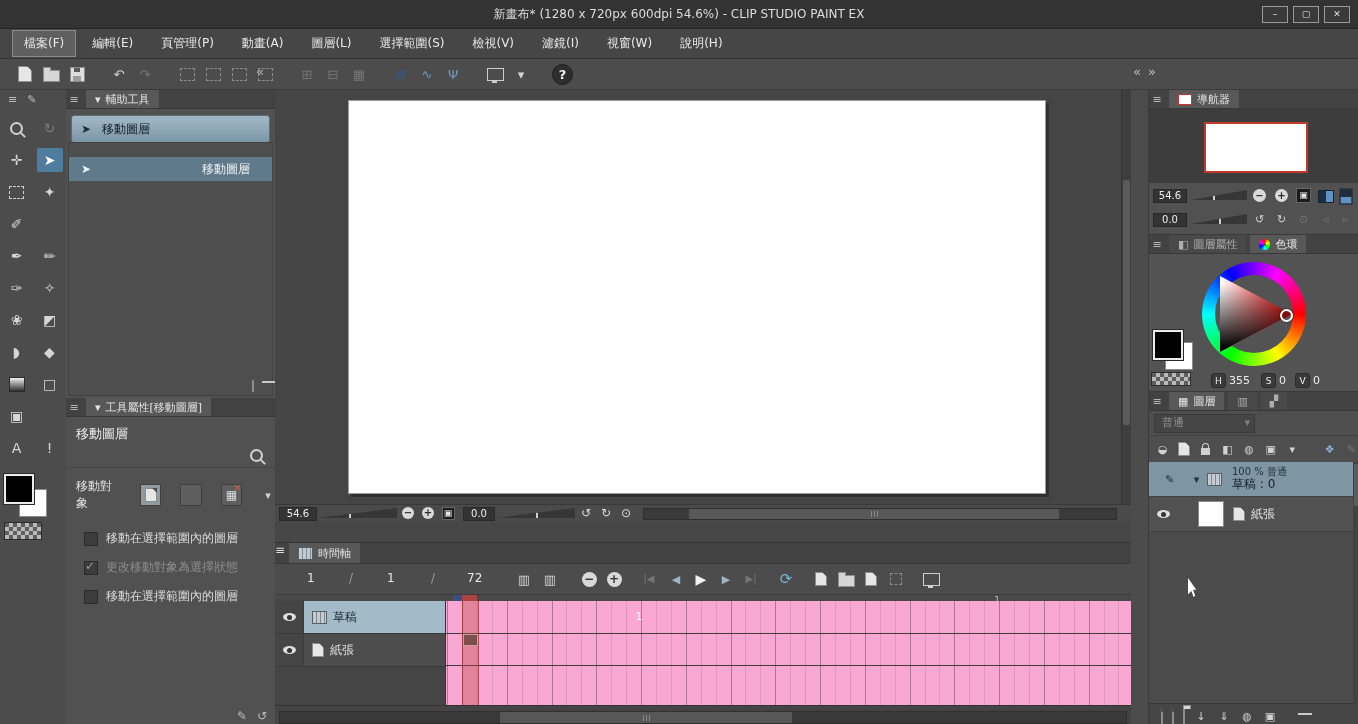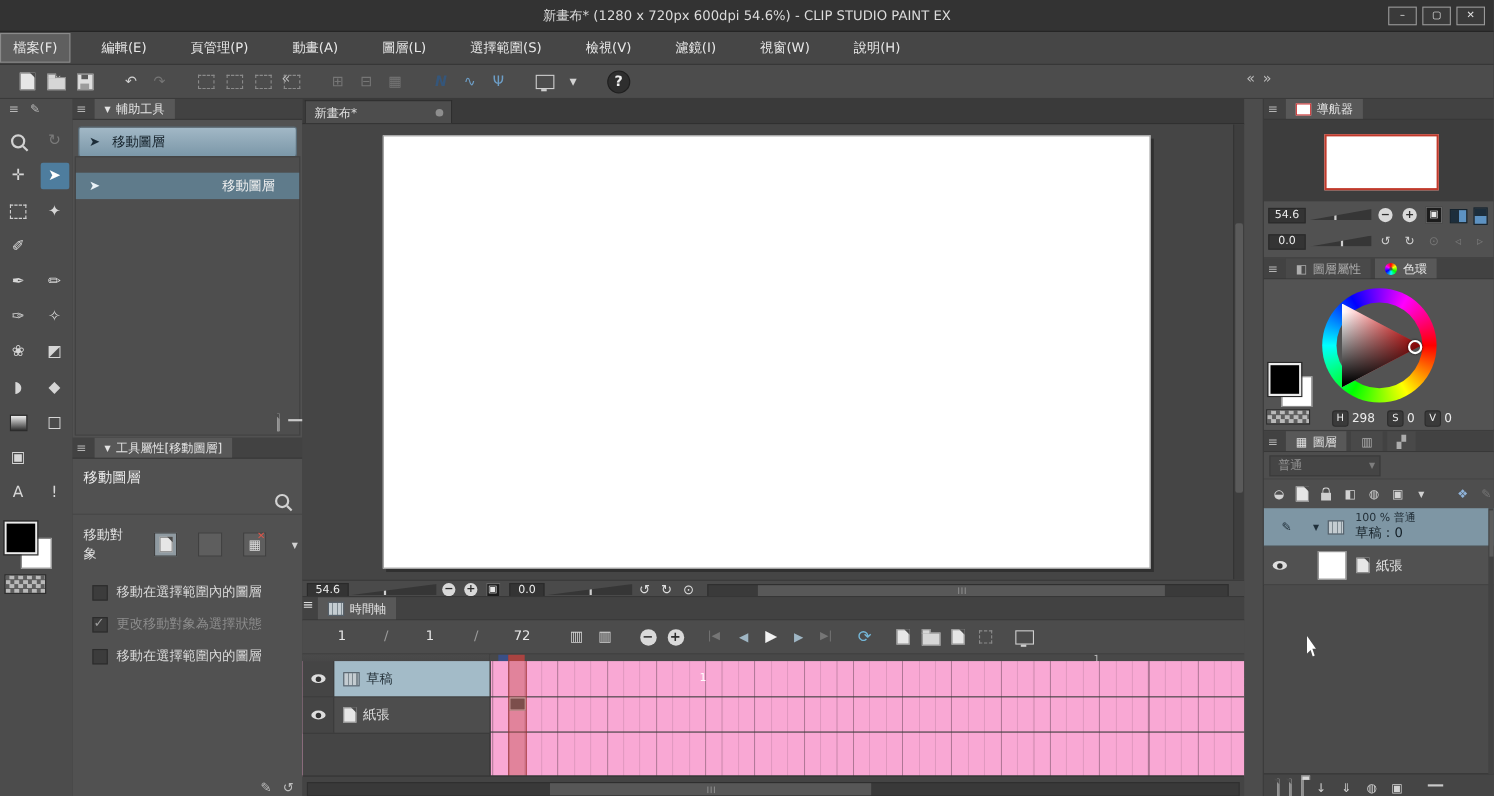--- a/index.html
+++ b/index.html
@@ -7,21 +7,21 @@
   .app{position:relative;width:1358px;height:724px;background:#4c4c4c;overflow:hidden;color:#ddd;font-size:12px}
   .abs{position:absolute}
 
   
   .titlebar{position:relative;height:28px;background:#333;border-bottom:1px solid #242424;display:flex;align-items:center;justify-content:center}
   .titlebar .title{font-size:12px;color:#dcdcdc}
   .winbtns{position:absolute;right:8px;top:6px;display:flex;gap:5px}
   .wbtn{width:24px;height:15px;border:1px solid #9a9a9a;background:#3a3a3a;color:#e3e3e3;font-size:9px;line-height:14px;text-align:center}
 
   
-  .menubar{height:29px;background:#464646;border-bottom:1px solid #333;display:flex;align-items:center;padding-left:0;gap:16px}
+  .menubar{height:29px;background:#464646;border-bottom:1px solid #333;display:flex;align-items:center;padding-left:12px;gap:4px}
   .menu-item{padding:4px 11px;color:#e8e8e8;font-size:12px;border:1px solid transparent}
   .menu-item.active{background:#5f5f5f;border:1px solid #8a8a8a}
 
   
   .toolbar{position:relative;height:30px;background:#4c4c4c;border-bottom:1px solid #3a3a3a;display:flex;align-items:center;padding-left:14px;gap:4px}
   .ic{display:inline-flex;align-items:center;justify-content:center;width:22px;height:22px;color:#d2d2d2;font-size:13px;line-height:1}
   .ic.sm{width:17px;height:17px;font-size:11px}
   .ic.gray{color:#767676}
   .ic.blue{color:#6d9ec7}
   .tsep{width:12px;height:1px}
@@ -372,26 +372,20 @@
           <span class="lbl">移動在選擇範圍內的圖層</span>
         </div>
       </div>
       <div class="tp-foot">
         <span>✎</span>
         <span>↺</span>
       </div>
     </div>
 
     <div class="canvas-region">
-      <div class="tabbar">
-        <div class="doc-tab">
-          <span>新畫布*</span>
-          <span class="dot"></span>
-        </div>
-      </div>
       <div class="viewport">
         <div class="white-canvas"></div>
         <div class="vscroll">
           <div class="handle"></div>
         </div>
       </div>
       <div class="statusbar">
         <span class="valbox" style="left:4px;width:36px">54.6</span>
         <span class="wedge" style="left:44px;width:78px">
             <span class="mark" style="left:38%"></span>
@@ -595,21 +589,21 @@
         <div class="cw-body">
           <div class="wheel">
               <div class="wheel-hole"></div>
             </div>
           <div class="sv-tri"></div>
           <div class="tri-ind"></div>
           <div class="swatch main" style="left:4px;top:76px"></div>
           <div class="swatch sub" style="left:16px;top:88px;position:absolute;z-index:1"></div>
           <div class="abs i-checker" style="left:2px;top:118px;width:38px;height:12px"></div>
           <span class="chip" style="left:62px;top:119px">H</span>
-          <span class="hsv-val" style="left:80px;top:120px">298</span>
+          <span class="hsv-val" style="left:80px;top:120px">355</span>
           <span class="chip" style="left:112px;top:119px">S</span>
           <span class="hsv-val" style="left:130px;top:120px">0</span>
           <span class="chip" style="left:146px;top:119px">V</span>
           <span class="hsv-val" style="left:164px;top:120px">0</span>
           <span class="miniwheel abs" style="left:188px;top:117px"></span>
         </div>
       </div>
 
       <div class="layer-panel">
         <div class="ph">

